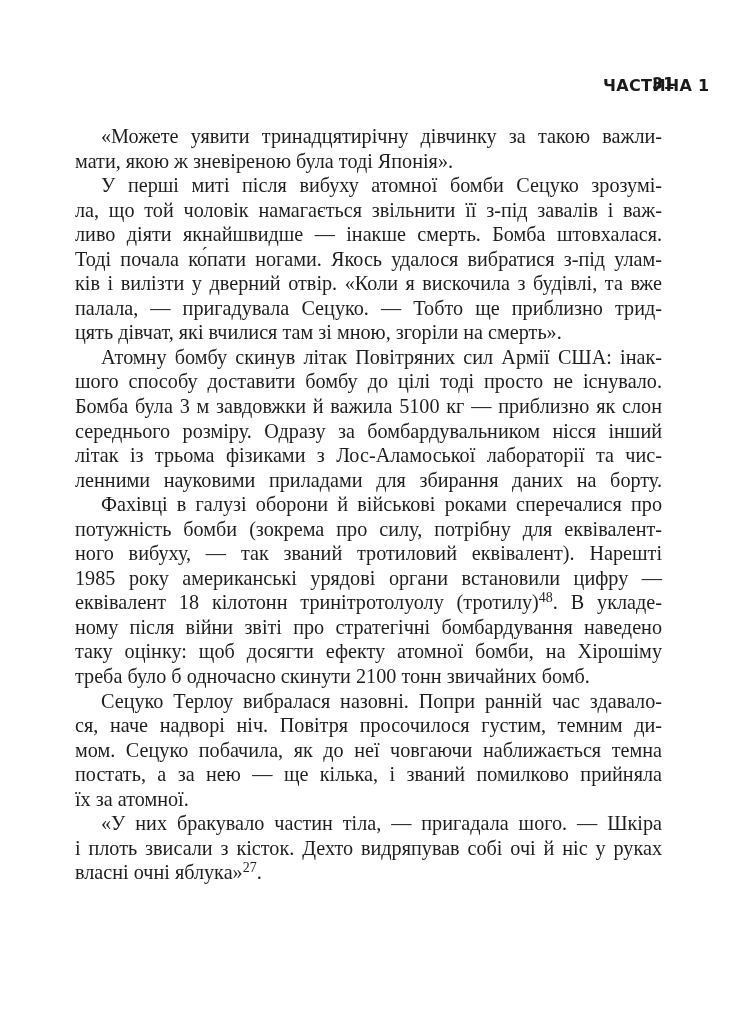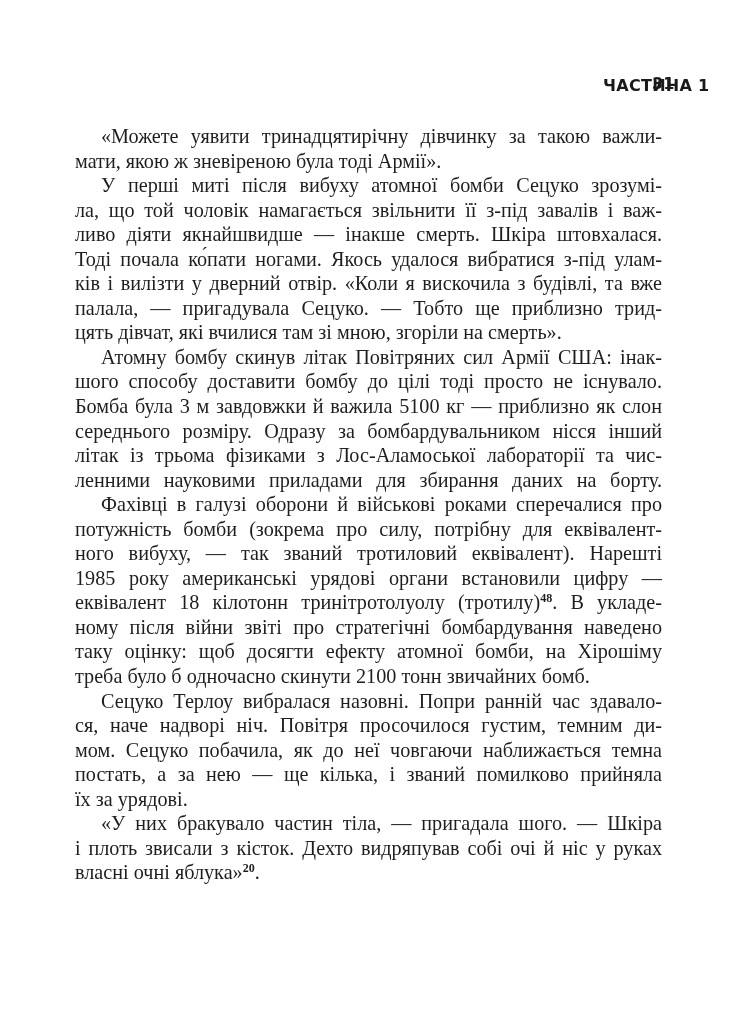--- a/index.html
+++ b/index.html
@@ -11,41 +11,41 @@
   .chapter { position: absolute; left: 555px; top: 4px; font-size: 16px; letter-spacing: 0.3px; margin-left: 48px; }
   .pagenum { position: absolute; left: 652px; top: 2px; font-size: 16px; }
   .text {
     position: absolute; top: 124px; left: 75px; width: 587px;
     font-family: "Liberation Serif", serif; font-size: 20.2px; line-height: 24.55px;
     color: #1e1e1e;
   }
   .line { white-space: nowrap; text-align-last: justify; text-align: justify; display: block; height: 24.55px; }
   .line.last { text-align-last: left; }
   .line.indent { padding-left: 26px; }
-  sup { font-size: 12px; line-height: 0; vertical-align: 7px; font-weight: bold; }
+  sup { font-size: 14px; line-height: 0; vertical-align: 7px; }
 </style>
 </head>
 <body>
 
 <div class="header">
   <span class="chapter">ЧАСТИНА 1</span>
   <span class="pagenum">31</span>
 </div>
 
 <div class="text">
 
   <div>
     <span class="line indent">«Можете уявити тринадцятирічну дівчинку за такою важли-</span>
-    <span class="line last">мати, якою ж зневіреною була тоді Армії».</span>
+    <span class="line last">мати, якою ж зневіреною була тоді Японія».</span>
   </div>
 
   <div>
     <span class="line indent">У перші миті після вибуху атомної бомби Сецуко зрозумі-</span>
     <span class="line">ла, що той чоловік намагається звільнити її з-під завалів і важ-</span>
-    <span class="line">ливо діяти якнайшвидше — інакше смерть. Шкіра штовхалася.</span>
+    <span class="line">ливо діяти якнайшвидше — інакше смерть. Бомба штовхалася.</span>
     <span class="line">Тоді почала ко́пати ногами. Якось удалося вибратися з-під улам-</span>
     <span class="line">ків і вилізти у дверний отвір. «Коли я вискочила з будівлі, та вже</span>
     <span class="line">палала, — пригадувала Сецуко. — Тобто ще приблизно трид-</span>
     <span class="line last">цять дівчат, які вчилися там зі мною, згоріли на смерть».</span>
   </div>
 
   <div>
     <span class="line indent">Атомну бомбу скинув літак Повітряних сил Армії США: інак-</span>
     <span class="line">шого способу доставити бомбу до цілі тоді просто не існувало.</span>
     <span class="line">Бомба була 3 м завдовжки й важила 5100 кг — приблизно як слон</span>
@@ -63,21 +63,21 @@
     <span class="line">ному після війни звіті про стратегічні бомбардування наведено</span>
     <span class="line">таку оцінку: щоб досягти ефекту атомної бомби, на Хірошіму</span>
     <span class="line last">треба було б одночасно скинути 2100 тонн звичайних бомб.</span>
   </div>
 
   <div>
     <span class="line indent">Сецуко Терлоу вибралася назовні. Попри ранній час здавало-</span>
     <span class="line">ся, наче надворі ніч. Повітря просочилося густим, темним ди-</span>
     <span class="line">мом. Сецуко побачила, як до неї човгаючи наближається темна</span>
     <span class="line">постать, а за нею — ще кілька, і званий помилково прийняла</span>
-    <span class="line last">їх за урядові.</span>
+    <span class="line last">їх за атомної.</span>
   </div>
 
   <div>
     <span class="line indent">«У них бракувало частин тіла, — пригадала шого. — Шкіра</span>
     <span class="line">і плоть звисали з кісток. Дехто видряпував собі очі й ніс у руках</span>
-    <span class="line last"><span>власні очні яблука»</span><sup>20</sup><span>.</span></span>
+    <span class="line last"><span>власні очні яблука»</span><sup>27</sup><span>.</span></span>
   </div>
 </div>
 
 </body></html>

